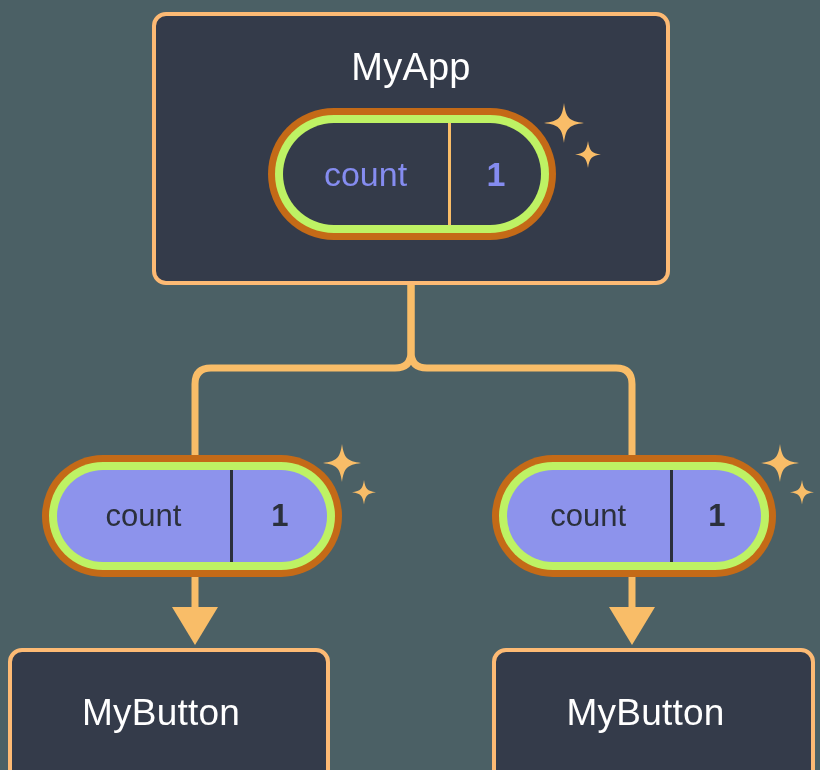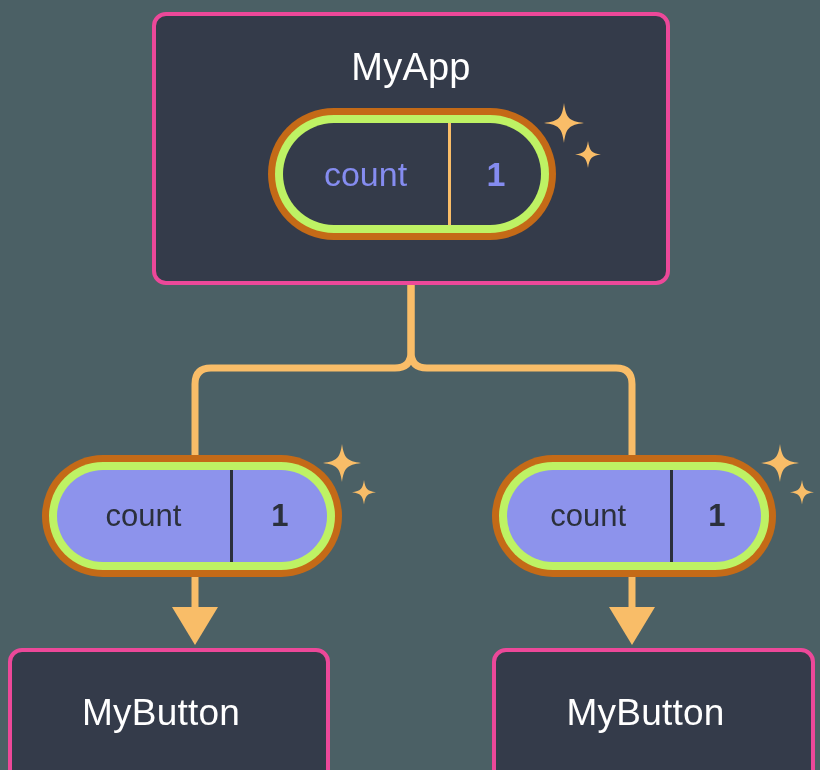--- a/index.html
+++ b/index.html
@@ -17,21 +17,21 @@
     position: relative;
     width: 820px;
     height: 770px;
     background: #4b6065;
   }
 
   
   .card {
     position: absolute;
     background: #343b4a;
-    border: 4px solid #ec4899;
+    border: 4px solid #fdba74;
     border-radius: 14px;
     box-sizing: border-box;
   }
   .card-title {
     color: #ffffff;
     font-size: 38px;
     letter-spacing: 0.2px;
     text-align: center;
     white-space: nowrap;
   }

